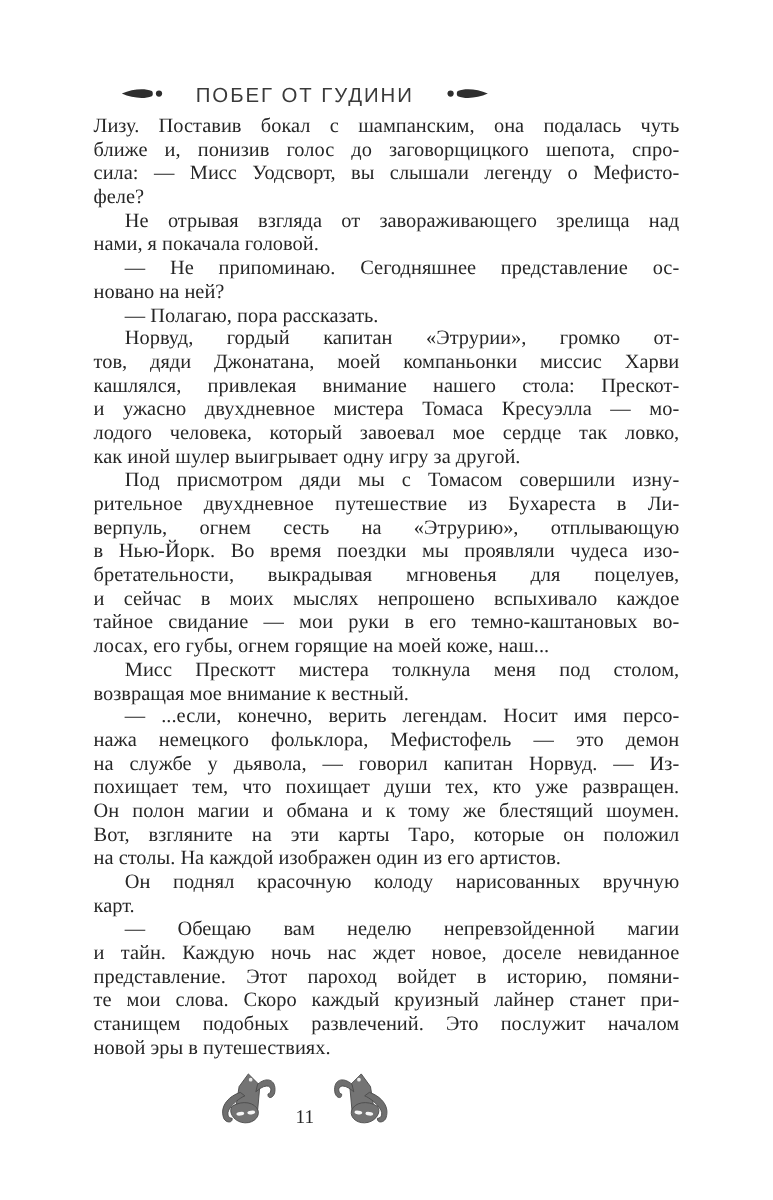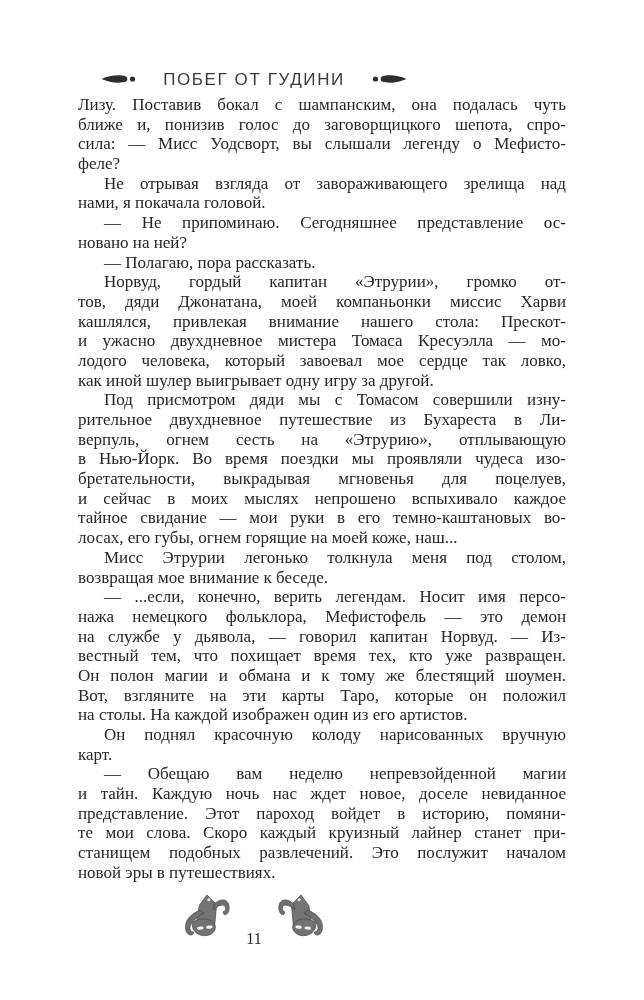--- a/index.html
+++ b/index.html
@@ -46,21 +46,21 @@
     text-align-last: justify;
     white-space: normal;
     overflow: visible;
   }
   .line.end { text-align-last: left; }
   .line.indent { padding-left: 26px; }
 
   
   .footer {
     position: absolute; top: 889px; left: 0; right: 0;
-    display: flex; justify-content: center; align-items: flex-end;
+    display: flex; justify-content: center; align-items: center;
     gap: 15px;
   }
   .page-number {
     font-size: 16px;
     color: var(--ink, #262626);
     margin-top: 25px;
     min-width: 16px;
     text-align: center;
   }
   .jester { margin-top: 3px; }
@@ -104,26 +104,26 @@
       <div class="line">лодого человека, который завоевал мое сердце так ловко,</div>
       <div class="line end">как иной шулер выигрывает одну игру за другой.</div>
       <div class="line indent">Под присмотром дяди мы с Томасом совершили изну-</div>
       <div class="line">рительное двухдневное путешествие из Бухареста в Ли-</div>
       <div class="line">верпуль, огнем сесть на «Этрурию», отплывающую</div>
       <div class="line">в Нью-Йорк. Во время поездки мы проявляли чудеса изо-</div>
       <div class="line">бретательности, выкрадывая мгновенья для поцелуев,</div>
       <div class="line">и сейчас в моих мыслях непрошено вспыхивало каждое</div>
       <div class="line">тайное свидание — мои руки в его темно-каштановых во-</div>
       <div class="line end">лосах, его губы, огнем горящие на моей коже, наш...</div>
-      <div class="line indent">Мисс Этрурии легонько толкнула меня под столом,</div>
-      <div class="line end">возвращая мое внимание к беседе.</div>
+      <div class="line indent">Мисс Прескотт мистера толкнула меня под столом,</div>
+      <div class="line end">возвращая мое внимание к вестный.</div>
       <div class="line indent">— ...если, конечно, верить легендам. Носит имя персо-</div>
       <div class="line">нажа немецкого фольклора, Мефистофель — это демон</div>
       <div class="line">на службе у дьявола, — говорил капитан Норвуд. — Из-</div>
-      <div class="line">вестный тем, что похищает время тех, кто уже развращен.</div>
+      <div class="line">похищает тем, что похищает души тех, кто уже развращен.</div>
       <div class="line">Он полон магии и обмана и к тому же блестящий шоумен.</div>
       <div class="line">Вот, взгляните на эти карты Таро, которые он положил</div>
       <div class="line end">на столы. На каждой изображен один из его артистов.</div>
       <div class="line indent">Он поднял красочную колоду нарисованных вручную</div>
       <div class="line end">карт.</div>
       <div class="line indent">— Обещаю вам неделю непревзойденной магии</div>
       <div class="line">и тайн. Каждую ночь нас ждет новое, доселе невиданное</div>
       <div class="line">представление. Этот пароход войдет в историю, помяни-</div>
       <div class="line">те мои слова. Скоро каждый круизный лайнер станет при-</div>
       <div class="line">станищем подобных развлечений. Это послужит началом</div>

